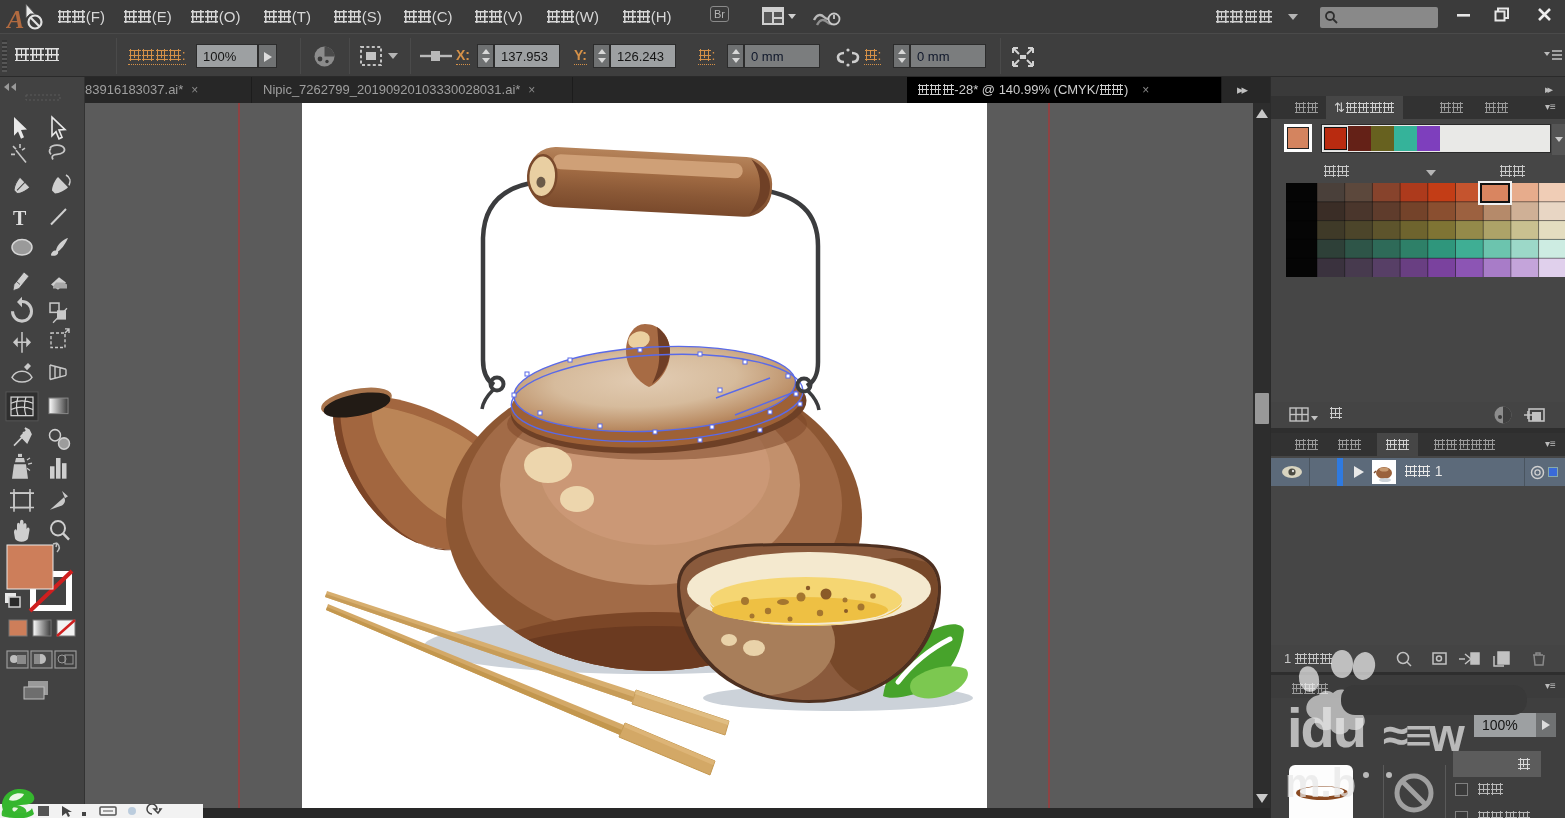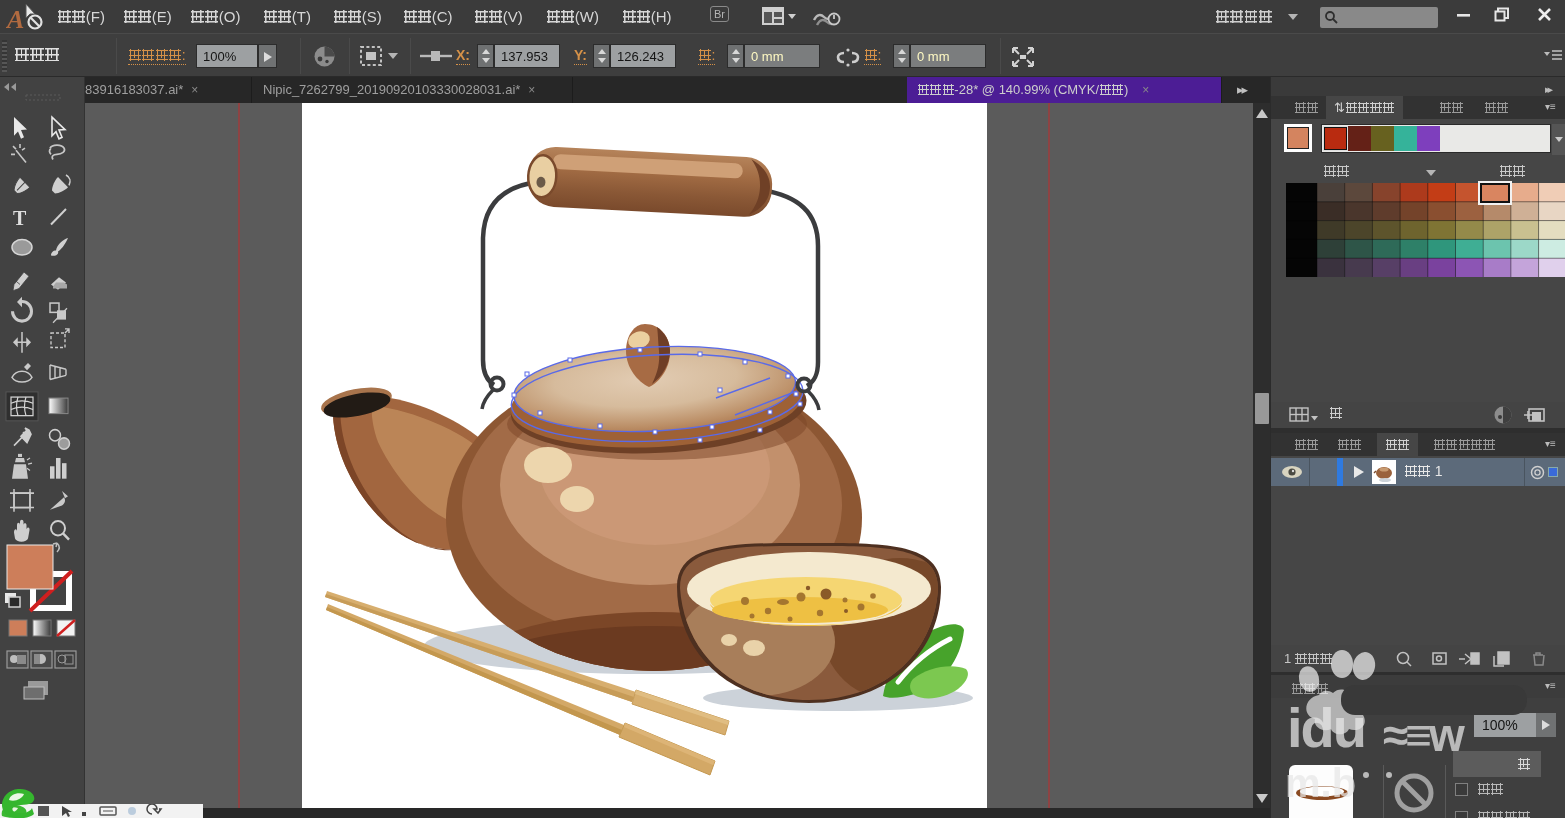--- a/index.html
+++ b/index.html
@@ -12,21 +12,21 @@
 linear-gradient(currentColor,currentColor) 0 97%/100% 12% no-repeat,
 linear-gradient(currentColor,currentColor) 12% 0/12% 100% no-repeat,
 linear-gradient(currentColor,currentColor) 84% 0/12% 100% no-repeat,
 linear-gradient(currentColor,currentColor) 48% 20%/10% 70% no-repeat}
 
 #menubar{left:0;top:0;width:1565px;height:33px;background:#3b3b3b;color:#d6d6d6;font-size:15px}
 #menubar .mi{position:absolute;top:8px;white-space:nowrap}
 
 #ctrlbar{left:0;top:33px;width:1565px;height:44px;background:#3e3e3e;border-top:1px solid #4a4a4a;border-bottom:1px solid #2a2a2a;color:#ccc;font-size:15px}
 .obox{position:absolute;height:24px;top:10px;background:#9da0a2;color:#151515;font-size:13px;line-height:24px;padding-left:6px;border:1px solid #2c2c2c}
-.dbox{background:#7b7d7e;color:#fef9c3}
+.dbox{background:#7b7d7e;color:#0f172a}
 .spin{position:absolute;top:10px;width:17px;height:24px;background:#6f7172;border:1px solid #2c2c2c}
 .spin:before{content:"";position:absolute;left:4px;top:4px;border:4px solid transparent;border-bottom:5px solid #d8d8d8;border-top:none}
 .spin:after{content:"";position:absolute;left:4px;bottom:4px;border:4px solid transparent;border-top:5px solid #d8d8d8;border-bottom:none}
 .olbl{color:#d59148;border-bottom:1px dotted #d59148;padding-bottom:1px}
 .vsep{position:absolute;top:4px;height:36px;width:1px;background:#313131;border-right:1px solid #4a4a4a}
 
 #tabbar{left:85px;top:77px;width:1185px;height:26px;background:#272727;color:#9f9f9f;font-size:13px}
 .dtab{position:absolute;top:0;height:26px;line-height:26px;padding:0 10px;border-right:1px solid #1c1c1c;white-space:nowrap;overflow:hidden}
 .dtab .x{color:#8a8a8a;margin-left:8px;font-size:12px}
 
@@ -155,21 +155,21 @@
       <g stroke="#bbb" stroke-width="1.6">
         <line x1="8" y1="1" x2="18" y2="1"></line>
         <line x1="8" y1="5" x2="18" y2="5"></line>
         <line x1="8" y1="9" x2="18" y2="9"></line>
       </g>
     </svg>
 </div>
 <div class="abs" id="tabbar">
   <div class="dtab" style="left:0;width:167px;padding-left:0">83916183037.ai*<span class="x">×</span></div>
   <div class="dtab" style="left:168px;width:320px">Nipic_7262799_20190920103330028031.ai*<span class="x">×</span></div>
-  <div class="dtab" style="left:822px;width:315px;background:#4c1d95;color:#cdcdcd"><span class="cj"></span><span class="cj"></span><span class="cj"></span>-28* @ 140.99% (CMYK/<span class="cj"></span><span class="cj"></span>)<span class="x" style="margin-left:14px">×</span></div>
+  <div class="dtab" style="left:822px;width:315px;background:#000000;color:#cdcdcd"><span class="cj"></span><span class="cj"></span><span class="cj"></span>-28* @ 140.99% (CMYK/<span class="cj"></span><span class="cj"></span>)<span class="x" style="margin-left:14px">×</span></div>
   <div class="abs" style="left:1152px;top:5px;color:#c0c0c0;font-size:13px;letter-spacing:-2px">▸▸</div>
 </div>
 <div class="abs" id="toolbar">
 <svg width="85" height="741" viewBox="0 0 85 741">
 <g fill="#c6c6c6" stroke="none">
 <path d="M9,6 l-5,4 5,4 z" fill="#9a9a9a"></path>
         <path d="M16,6 l-5,4 5,4 z" fill="#9a9a9a"></path>
 <rect x="26" y="18" width="34" height="5" fill="none" stroke="#5a5a5a" stroke-width="1" stroke-dasharray="2 2"></rect>
 <g transform="translate(0,5) scale(1,1.033)">
 

